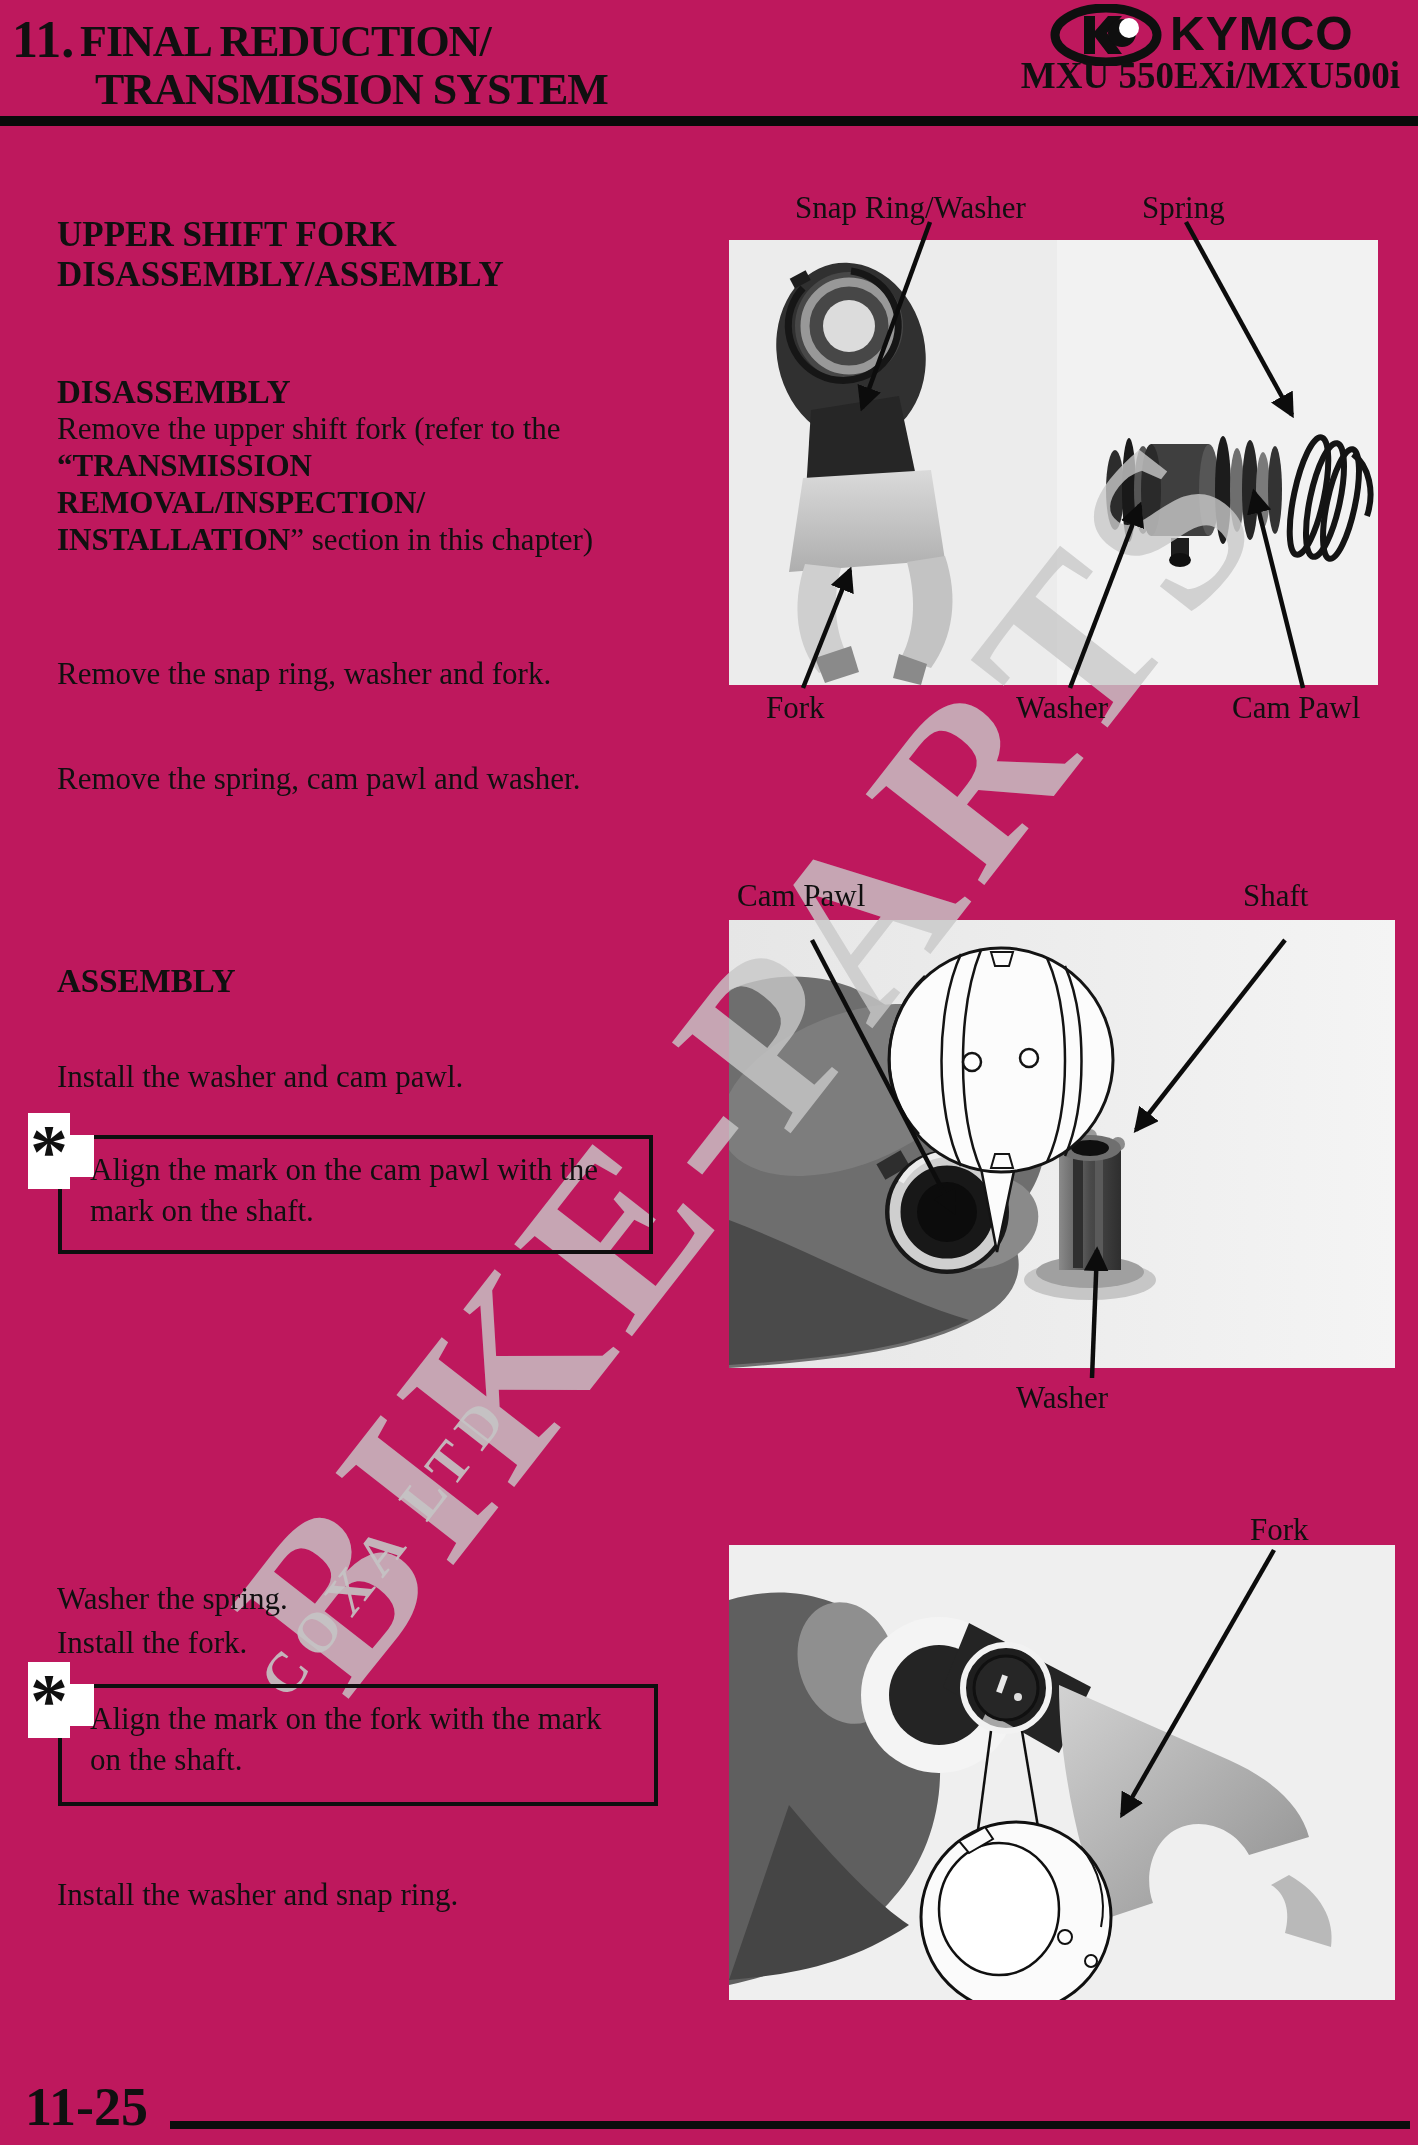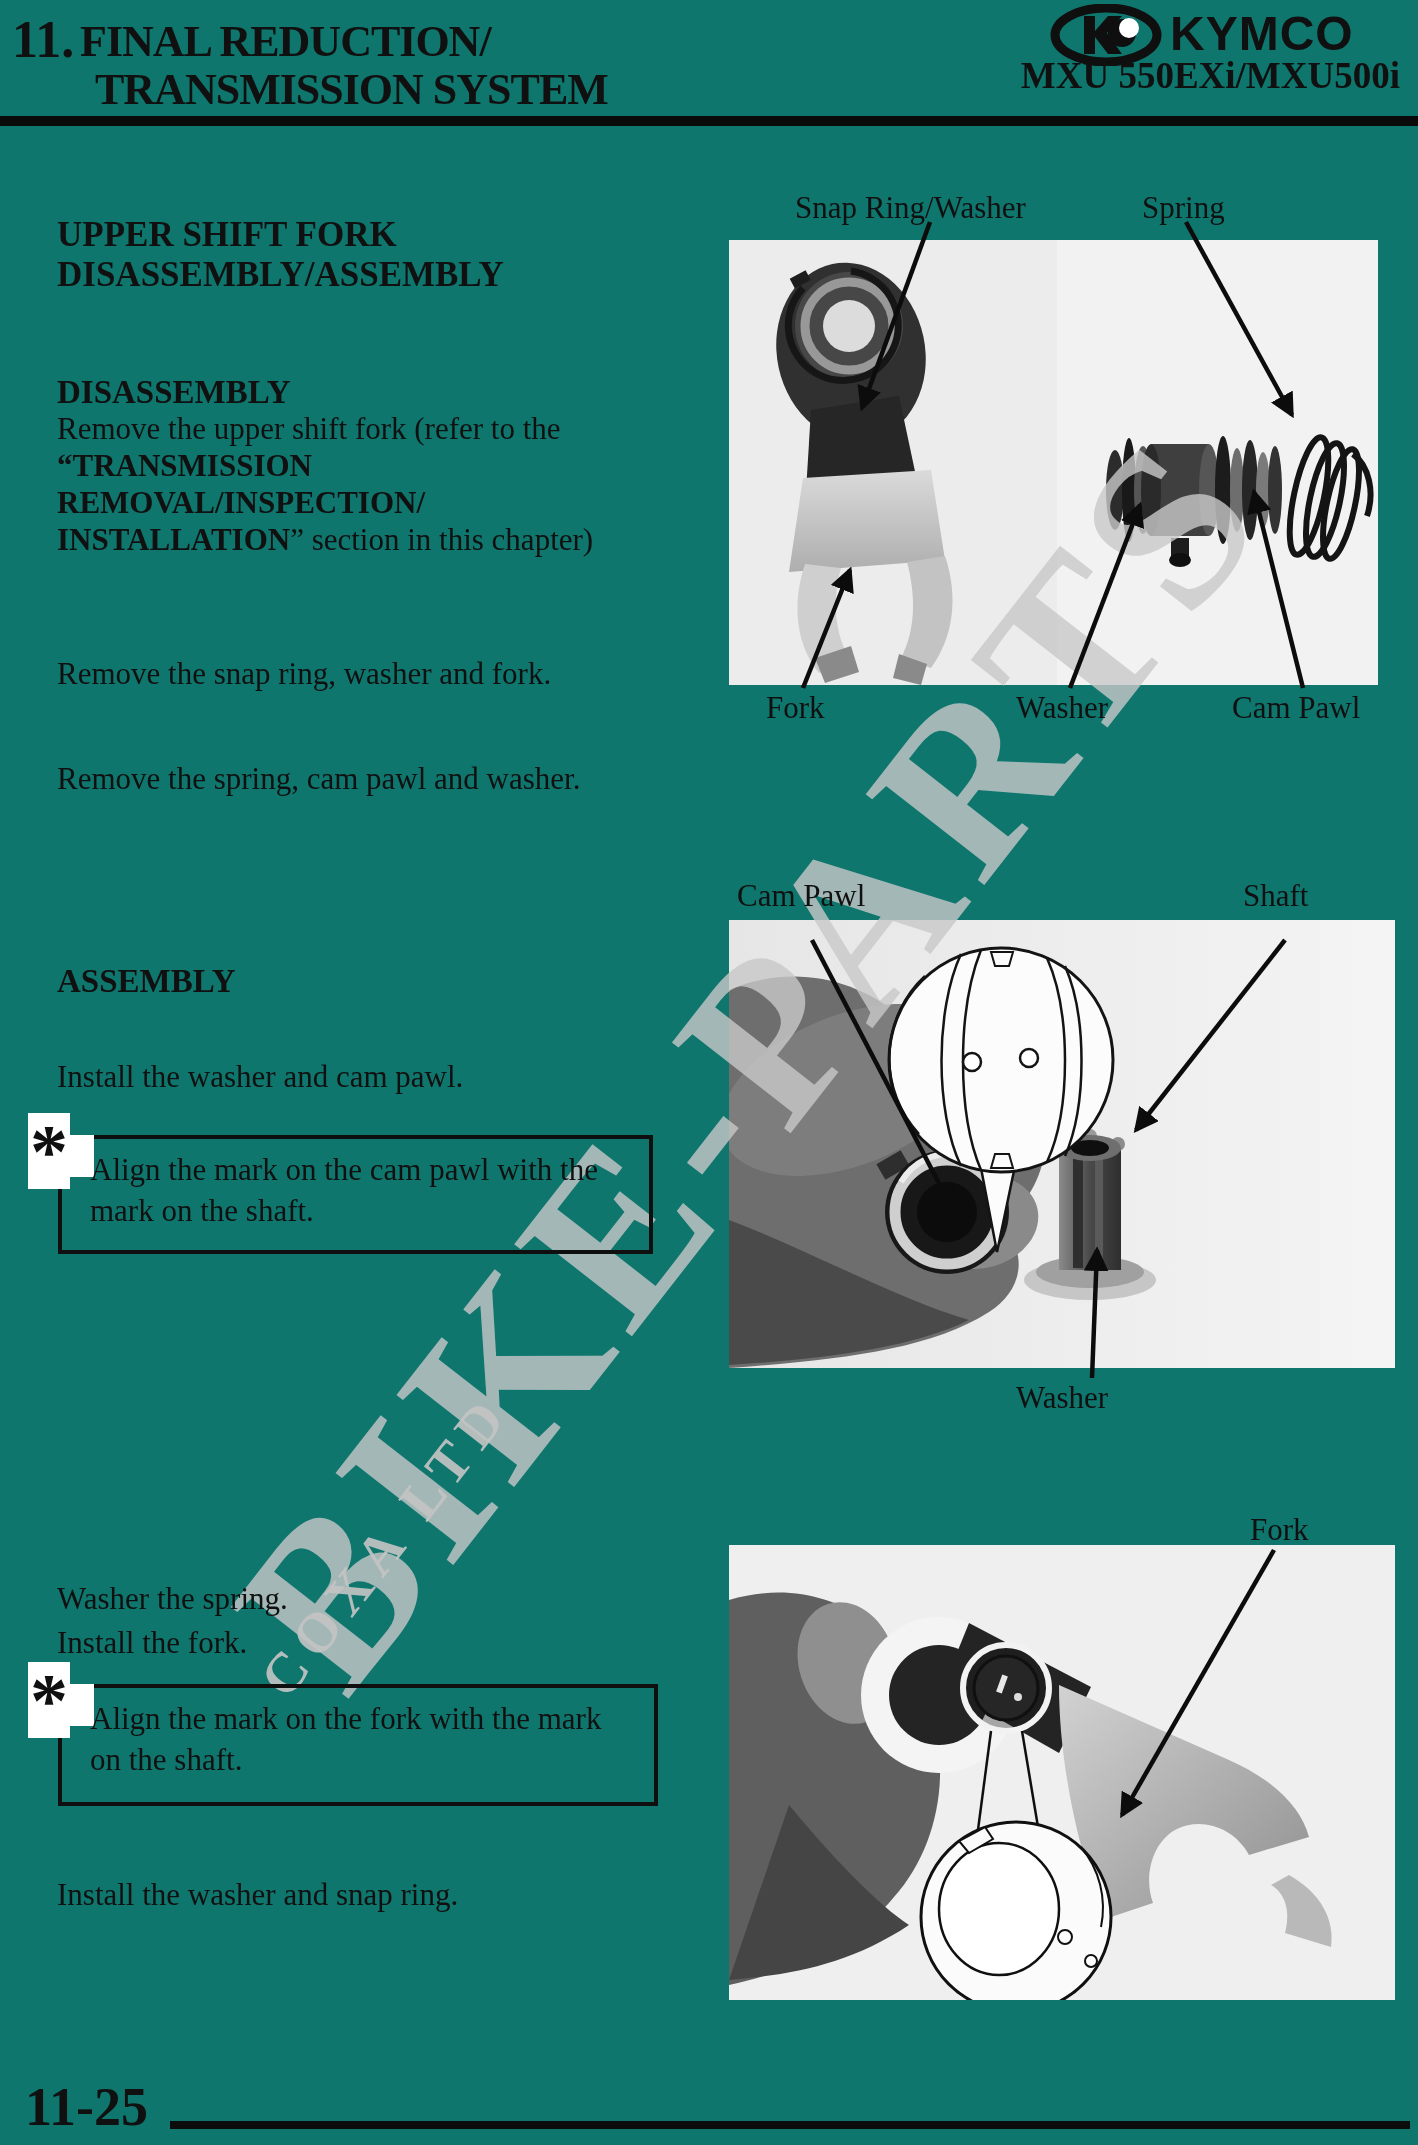--- a/index.html
+++ b/index.html
@@ -1,16 +1,16 @@
 <!DOCTYPE html>
 <html><head>
 <meta charset="utf-8">
 <style>
   html,body{margin:0;padding:0;background:#888;}
-  .page{position:relative;width:1418px;height:2145px;background:#0f766e;
+  .page{position:relative;width:1418px;height:2145px;background:#be185d;
         font-family:"Liberation Serif",serif;color:#101010;overflow:hidden;margin:0 auto;}
   .abs{position:absolute;}
   .nowrap{white-space:nowrap;}
   
   #chapter-num{left:12px;top:10px;font-size:52px;font-weight:bold;}
   #title-l1{left:80px;top:16px;font-size:44px;font-weight:bold;letter-spacing:-1px;}
   #title-l2{left:95px;top:64px;font-size:44px;font-weight:bold;letter-spacing:-1px;}
   #logo{left:1048px;top:4px;}
   #brand{left:1170px;top:6px;font-family:"Liberation Sans",sans-serif;font-size:48px;font-weight:bold;letter-spacing:1px;}
   #model{left:928px;top:54px;width:472px;text-align:right;font-size:37px;font-weight:bold;}

